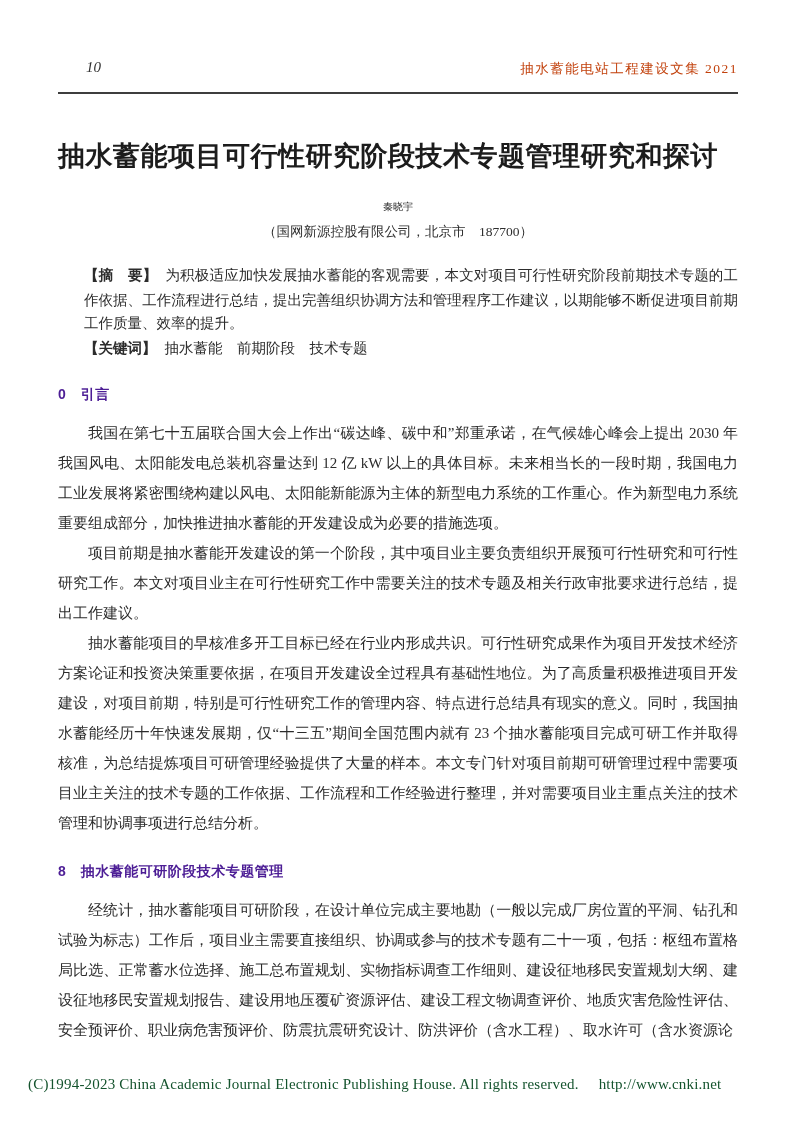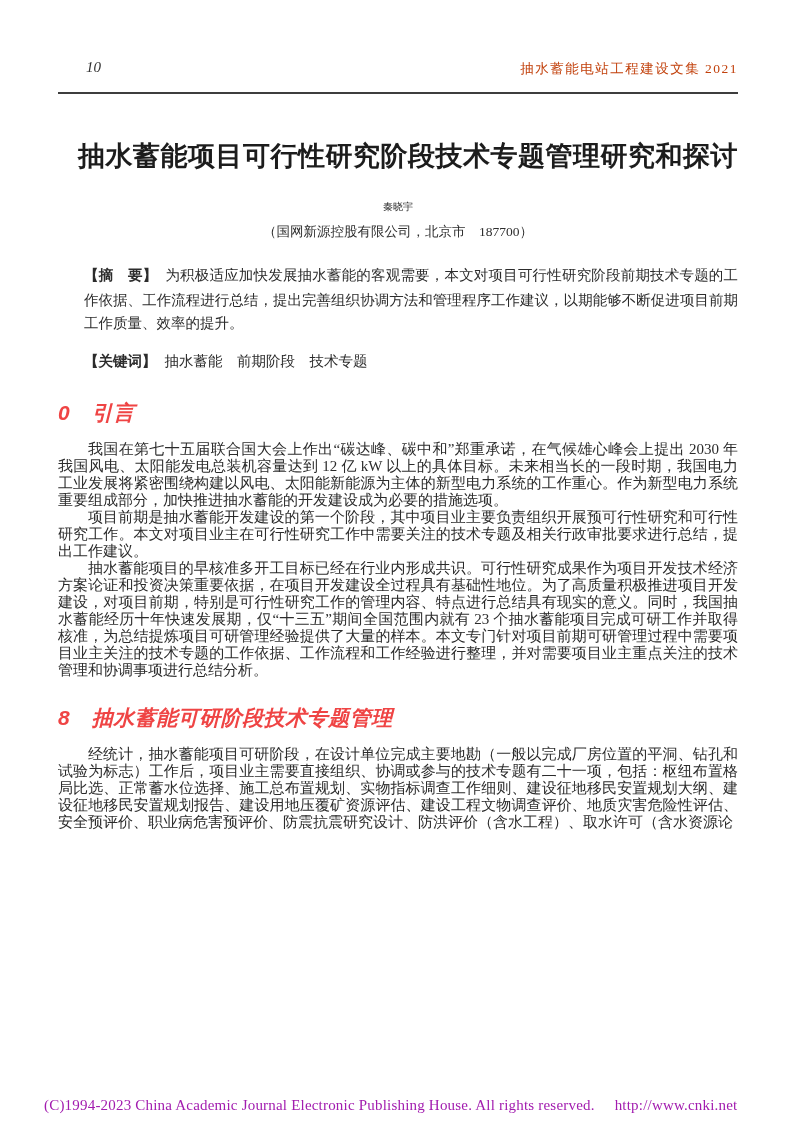--- a/index.html
+++ b/index.html
@@ -19,60 +19,59 @@
     position: absolute; left: 28px; top: 59px;
     font-style: italic; font-size: 15px; color: #333;
   }
   .journal-title {
     text-align: right; font-size: 13.5px; letter-spacing: 1.5px; color: #c2410c;
   }
   .header-rule { margin-top: 14px; border-bottom: 2px solid #3d3d3d; }
 
   
   .article-title {
-    margin-top: 44px; text-align: right;
+    margin-top: 44px; text-align: left;
     font-size: 27px; font-weight: 700; letter-spacing: 0.5px;
     font-family: "Liberation Sans", "DejaVu Sans", sans-serif;
     color: #1c1c1c;
   }
   .author { margin-top: 26px; text-align: center; font-size: 10px; color: #2a2a2a; }
   .affiliation { margin-top: 9px; text-align: center; font-size: 13.5px; color: #2e2e2e; }
 
   
   .abstract-block {
     margin: 23px 0 0 26px;
     font-size: 14.5px; line-height: 23.5px;
     text-align: justify; color: #2c2c2c;
   }
-  .kw-line { margin-top: 14px; }
+  .kw-line { margin-top: 1px; }
   .block-label {
     font-weight: 700;
     font-family: Liberation Mono, monospace;
     margin-right: 8px;
   }
 
   
   .section-heading {
     margin: 25px 0 14px 0;
-    font-size: 21px; font-weight: 700;
+    font-size: 14px; font-weight: 700;
     font-family: "Liberation Sans", "DejaVu Sans", sans-serif;
-    color: #ef4444; letter-spacing: 0.5px; font-style: italic;
+    color: #4c1d95; letter-spacing: 0.5px;
   }
   .body-par {
-    font-size: 15px; line-height: 17px;
+    font-size: 15px; line-height: 30px;
     text-align: justify; text-indent: 2em;
     color: #2b2b2b;
   }
 
   
   .cnki-footer {
-    position: absolute; left: 28px; bottom: 23px;
-    font-size: 15px; color: #a21caf; letter-spacing: 0.2px;
+    position: absolute; left: 28px; bottom: 44px;
+    font-size: 15px; color: #14532d; letter-spacing: 0.2px;
     white-space: nowrap;
-    margin-left: 16px;
   }
   .cnki-footer .footer-url { margin-left: 20px; }
 </style>
 </head>
 <body>
 
 <div class="page-inner">
 
   <div class="running-header">
     <span class="page-number">10</span>

